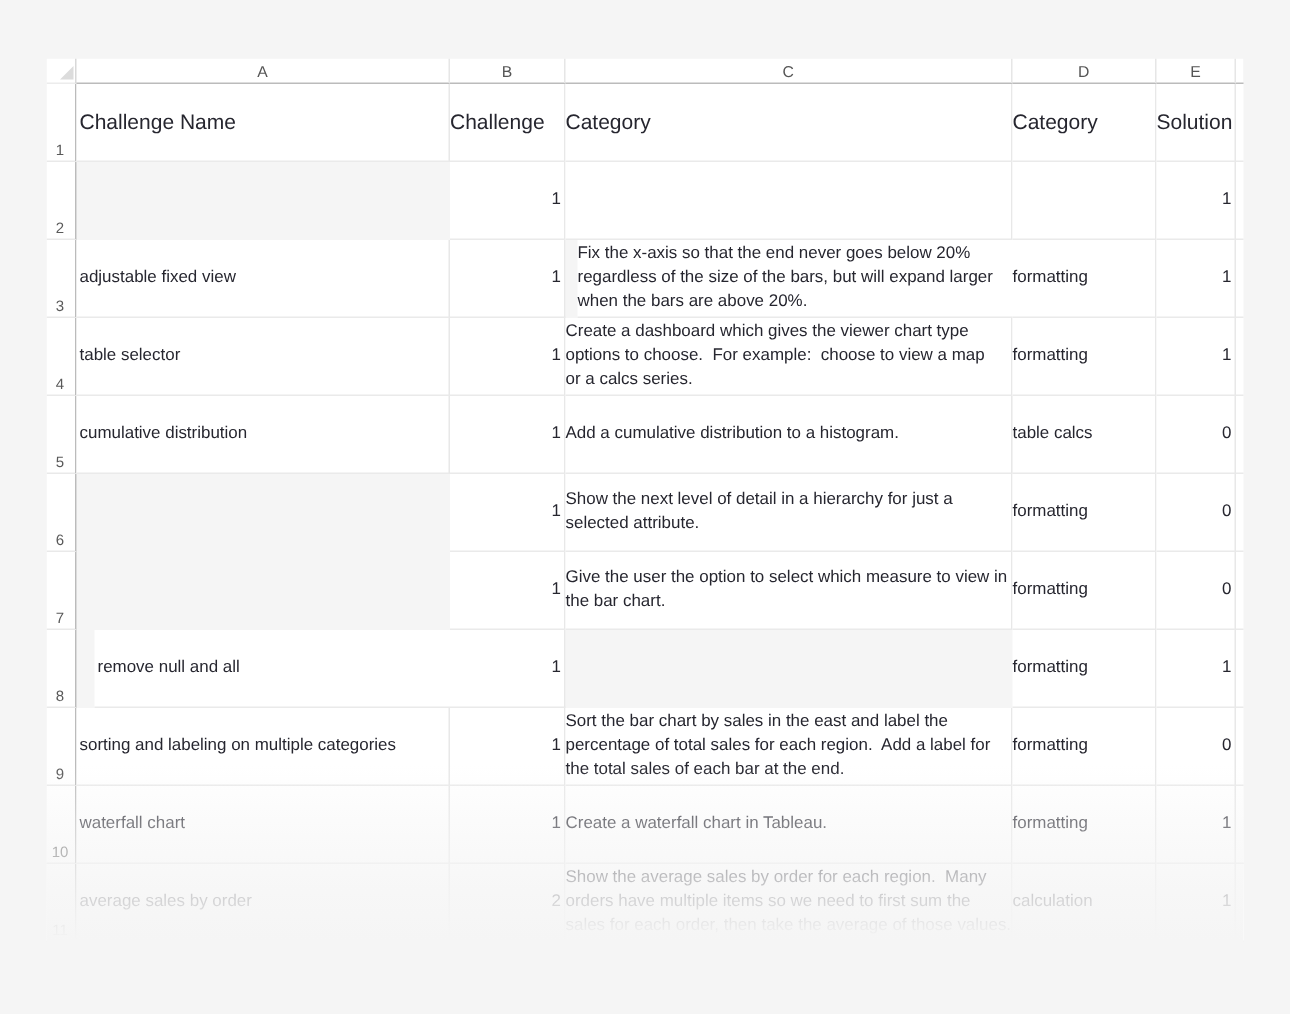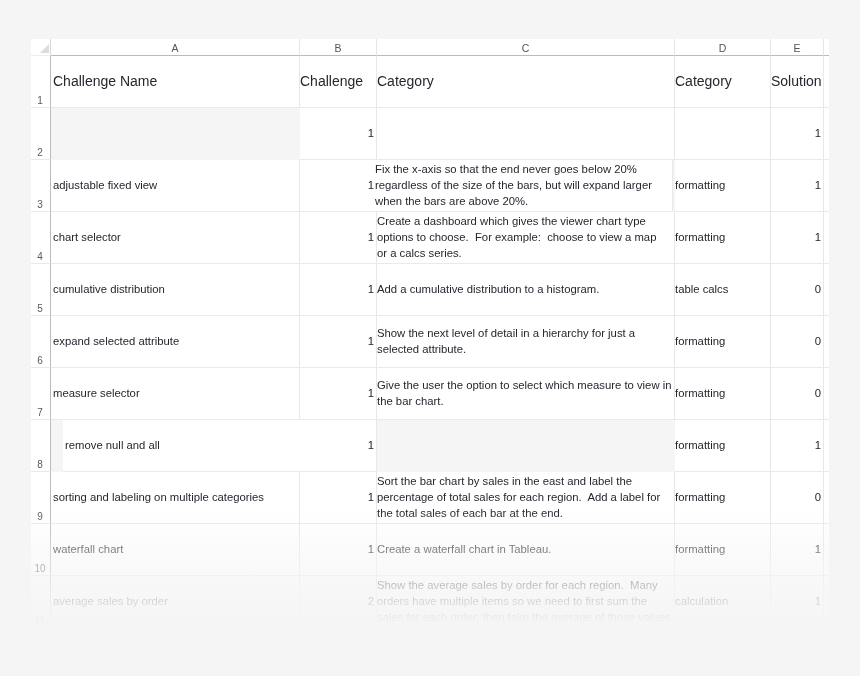--- a/index.html
+++ b/index.html
@@ -70,32 +70,32 @@
       <div class="cell" style="left:644px;width:96px"></div>
       <div class="cell num" style="left:740px;width:53px">1</div>
       <div class="cell" style="left:793px;width:30px"></div>
     </div>
     <div class="row">
       <div class="rowhdr">
           <span>3</span>
         </div>
       <div class="cell" style="left:20px;width:249px;padding-left:2px">adjustable fixed view</div>
       <div class="cell num" style="left:269px;width:77px">1</div>
-      <div class="cell" style="left:344px;width:298px">Fix the x-axis so that the end never goes below 20%
+      <div class="cell" style="left:354px;width:298px">Fix the x-axis so that the end never goes below 20%
 regardless of the size of the bars, but will expand larger
 when the bars are above 20%.</div>
       <div class="cell" style="left:644px;width:96px">formatting</div>
       <div class="cell num" style="left:740px;width:53px">1</div>
       <div class="cell" style="left:793px;width:30px"></div>
     </div>
     <div class="row">
       <div class="rowhdr">
           <span>4</span>
         </div>
-      <div class="cell" style="left:20px;width:249px;padding-left:2px">chart selector</div>
+      <div class="cell" style="left:20px;width:249px;padding-left:2px">table selector</div>
       <div class="cell num" style="left:269px;width:77px">1</div>
       <div class="cell" style="left:346px;width:298px">Create a dashboard which gives the viewer chart type
 options to choose.  For example:  choose to view a map
 or a calcs series.</div>
       <div class="cell" style="left:644px;width:96px">formatting</div>
       <div class="cell num" style="left:740px;width:53px">1</div>
       <div class="cell" style="left:793px;width:30px"></div>
     </div>
     <div class="row">
       <div class="rowhdr">
@@ -105,33 +105,31 @@
       <div class="cell num" style="left:269px;width:77px">1</div>
       <div class="cell" style="left:644px;width:96px">table calcs</div>
       <div class="cell" style="left:346px;width:298px">Add a cumulative distribution to a histogram.</div>
       <div class="cell num" style="left:740px;width:53px">0</div>
       <div class="cell" style="left:793px;width:30px"></div>
     </div>
     <div class="row">
       <div class="rowhdr">
           <span>6</span>
         </div>
-      <div class="cell" style="left:20px;width:249px;padding-left:2px">expand selected attribute</div>
       <div class="cell num" style="left:269px;width:77px">1</div>
       <div class="cell" style="left:346px;width:298px">Show the next level of detail in a hierarchy for just a
 selected attribute.</div>
       <div class="cell" style="left:644px;width:96px">formatting</div>
       <div class="cell num" style="left:740px;width:53px">0</div>
       <div class="cell" style="left:793px;width:30px"></div>
     </div>
     <div class="row">
       <div class="rowhdr">
           <span>7</span>
         </div>
-      <div class="cell" style="left:20px;width:249px;padding-left:2px">measure selector</div>
       <div class="cell num" style="left:269px;width:77px">1</div>
       <div class="cell" style="left:346px;width:298px">Give the user the option to select which measure to view in
 the bar chart.</div>
       <div class="cell" style="left:644px;width:96px">formatting</div>
       <div class="cell num" style="left:740px;width:53px">0</div>
       <div class="cell" style="left:793px;width:30px"></div>
     </div>
     <div class="row">
       <div class="rowhdr">
           <span>8</span>

